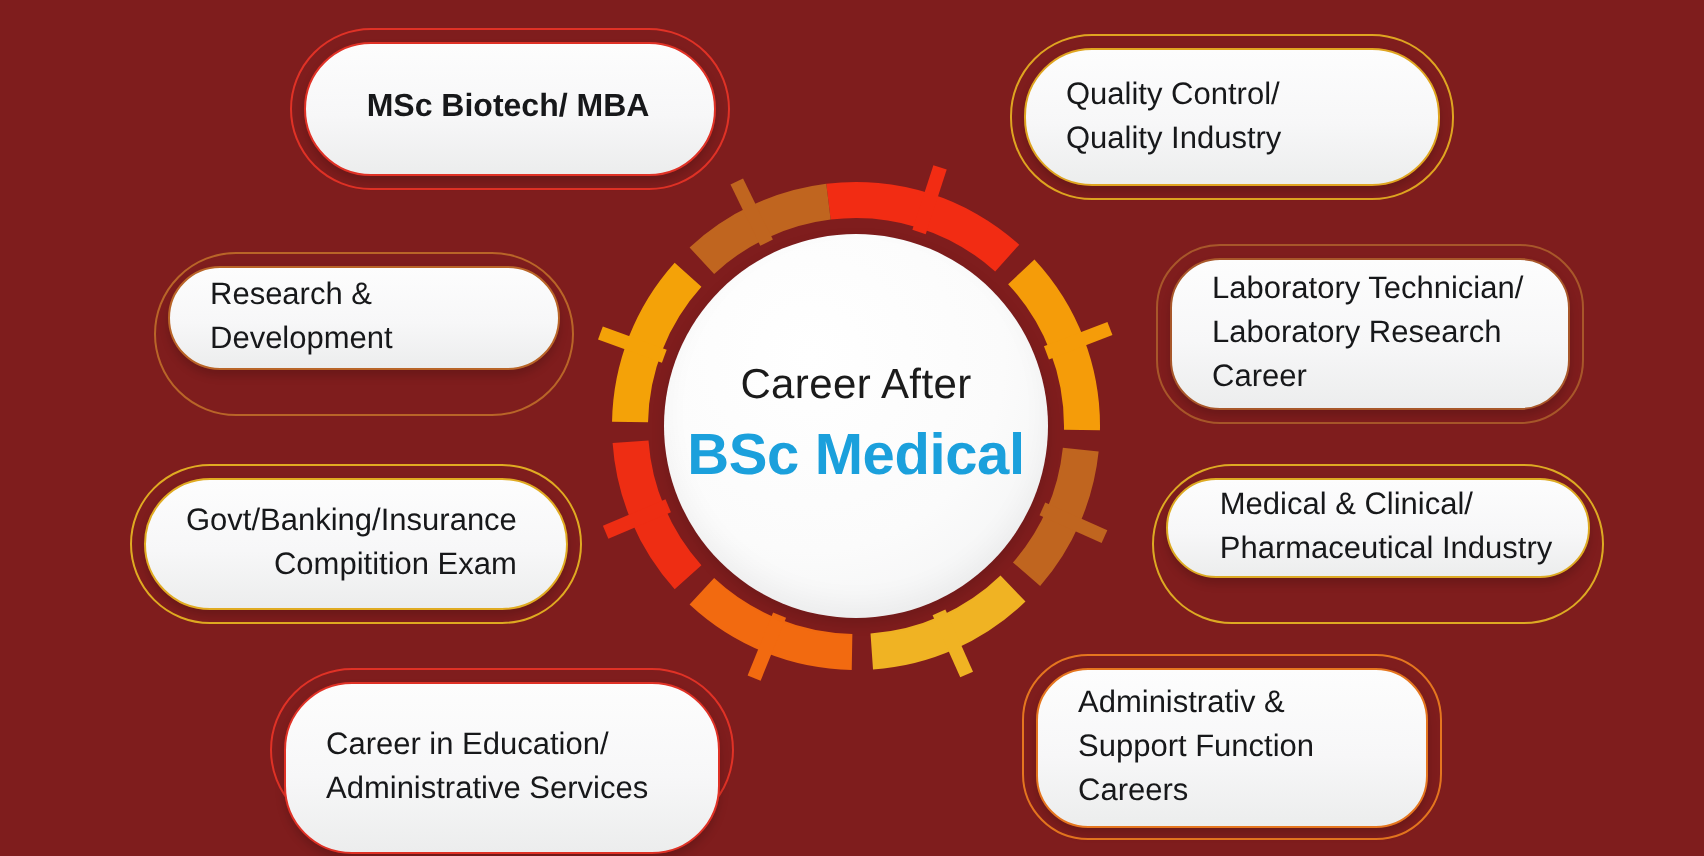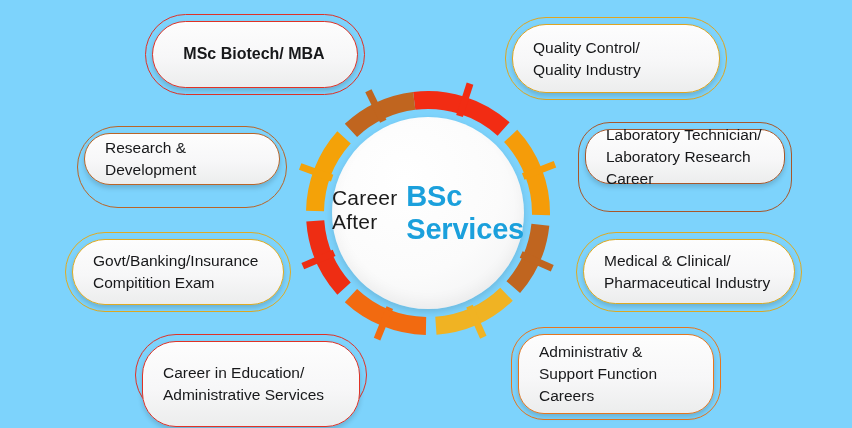--- a/index.html
+++ b/index.html
@@ -4,21 +4,21 @@
 <style>
   html, body {
     margin: 0;
     padding: 0;
     background: #ffffff;
   }
   #stage {
     position: relative;
     width: 852px;
     height: 428px;
-    background: #7dd3fc;
+    background: #7f1d1d;
     overflow: hidden;
     font-family: "Liberation Sans", sans-serif;
   }
   #ring-svg {
     position: absolute;
     left: 0; top: 0;
     width: 852px;
     height: 428px;
   }
 
@@ -26,21 +26,21 @@
   .hub {
     position: absolute;
     left: 332px;
     top: 117px;
     width: 192px;
     height: 192px;
     border-radius: 50%;
     background: radial-gradient(circle at 38% 32%, #ffffff 0%, #fbfbfb 55%, #eff0f1 100%);
     box-shadow: 0 3px 7px rgba(0,0,0,0.13), inset 0 -7px 14px rgba(0,0,0,0.045);
     display: flex;
-    flex-direction: row;
+    flex-direction: column;
     align-items: center;
     justify-content: center;
     z-index: 4;
   }
   .hub-line1 {
     font-size: 21px;
     color: #1b1b1b;
     letter-spacing: 0.2px;
     margin-bottom: 7px;
   }
@@ -142,42 +142,42 @@
         <div class="node-text bold centered">MSc Biotech/ MBA</div>
       </div>
       <div class="node" style="left: 512px; top: 24px; width: 208px; height: 69px; border-radius: 34px; border-color: rgb(223, 165, 33);">
         <div class="node-text">Quality Control/
 Quality Industry</div>
       </div>
       <div class="node" style="left: 84px; top: 133px; width: 196px; height: 52px; border-radius: 34px; border-color: rgb(185, 101, 40);">
         <div class="node-text">Research &amp;
 Development</div>
       </div>
-      <div class="node" style="left: 585px; top: 129px; width: 200px; height: 55px; border-radius: 25px; border-color: rgb(168, 87, 42);">
+      <div class="node" style="left: 585px; top: 129px; width: 200px; height: 76px; border-radius: 25px; border-color: rgb(168, 87, 42);">
         <div class="node-text">Laboratory Technician/
 Laboratory Research
 Career</div>
       </div>
-      <div class="node" style="left: 72px; top: 239px; width: 212px; height: 66px; border-radius: 33px; border-color: rgb(224, 171, 34);">
+      <div class="node" style="left: 72px; top: 239px; width: 212px; height: 66px; border-radius: 33px; border-color: rgb(224, 171, 34); text-align: right;">
         <div class="node-text">Govt/Banking/Insurance
 Compitition Exam</div>
       </div>
-      <div class="node" style="left: 583px; top: 239px; width: 212px; height: 65px; border-radius: 33px; border-color: rgb(221, 170, 35);">
+      <div class="node" style="left: 583px; top: 239px; width: 212px; height: 50px; border-radius: 33px; border-color: rgb(221, 170, 35); justify-content: center;">
         <div class="node-text">Medical &amp; Clinical/
 Pharmaceutical Industry</div>
       </div>
       <div class="node" style="left: 142px; top: 341px; width: 218px; height: 86px; border-radius: 34px; border-color: rgb(224, 50, 38);">
         <div class="node-text">Career in Education/
 Administrative Services</div>
       </div>
       <div class="node" style="left: 518px; top: 334px; width: 196px; height: 80px; border-radius: 26px; border-color: rgb(229, 118, 31);">
         <div class="node-text">Administrativ &amp;
 Support Function
  Careers</div>
       </div>
     </div>
 
   <div class="hub">
     <div class="hub-line1">Career After</div>
-    <div class="hub-line2">BSc Services</div>
+    <div class="hub-line2">BSc Medical</div>
   </div>
 
 </div>
 
 </body></html>

